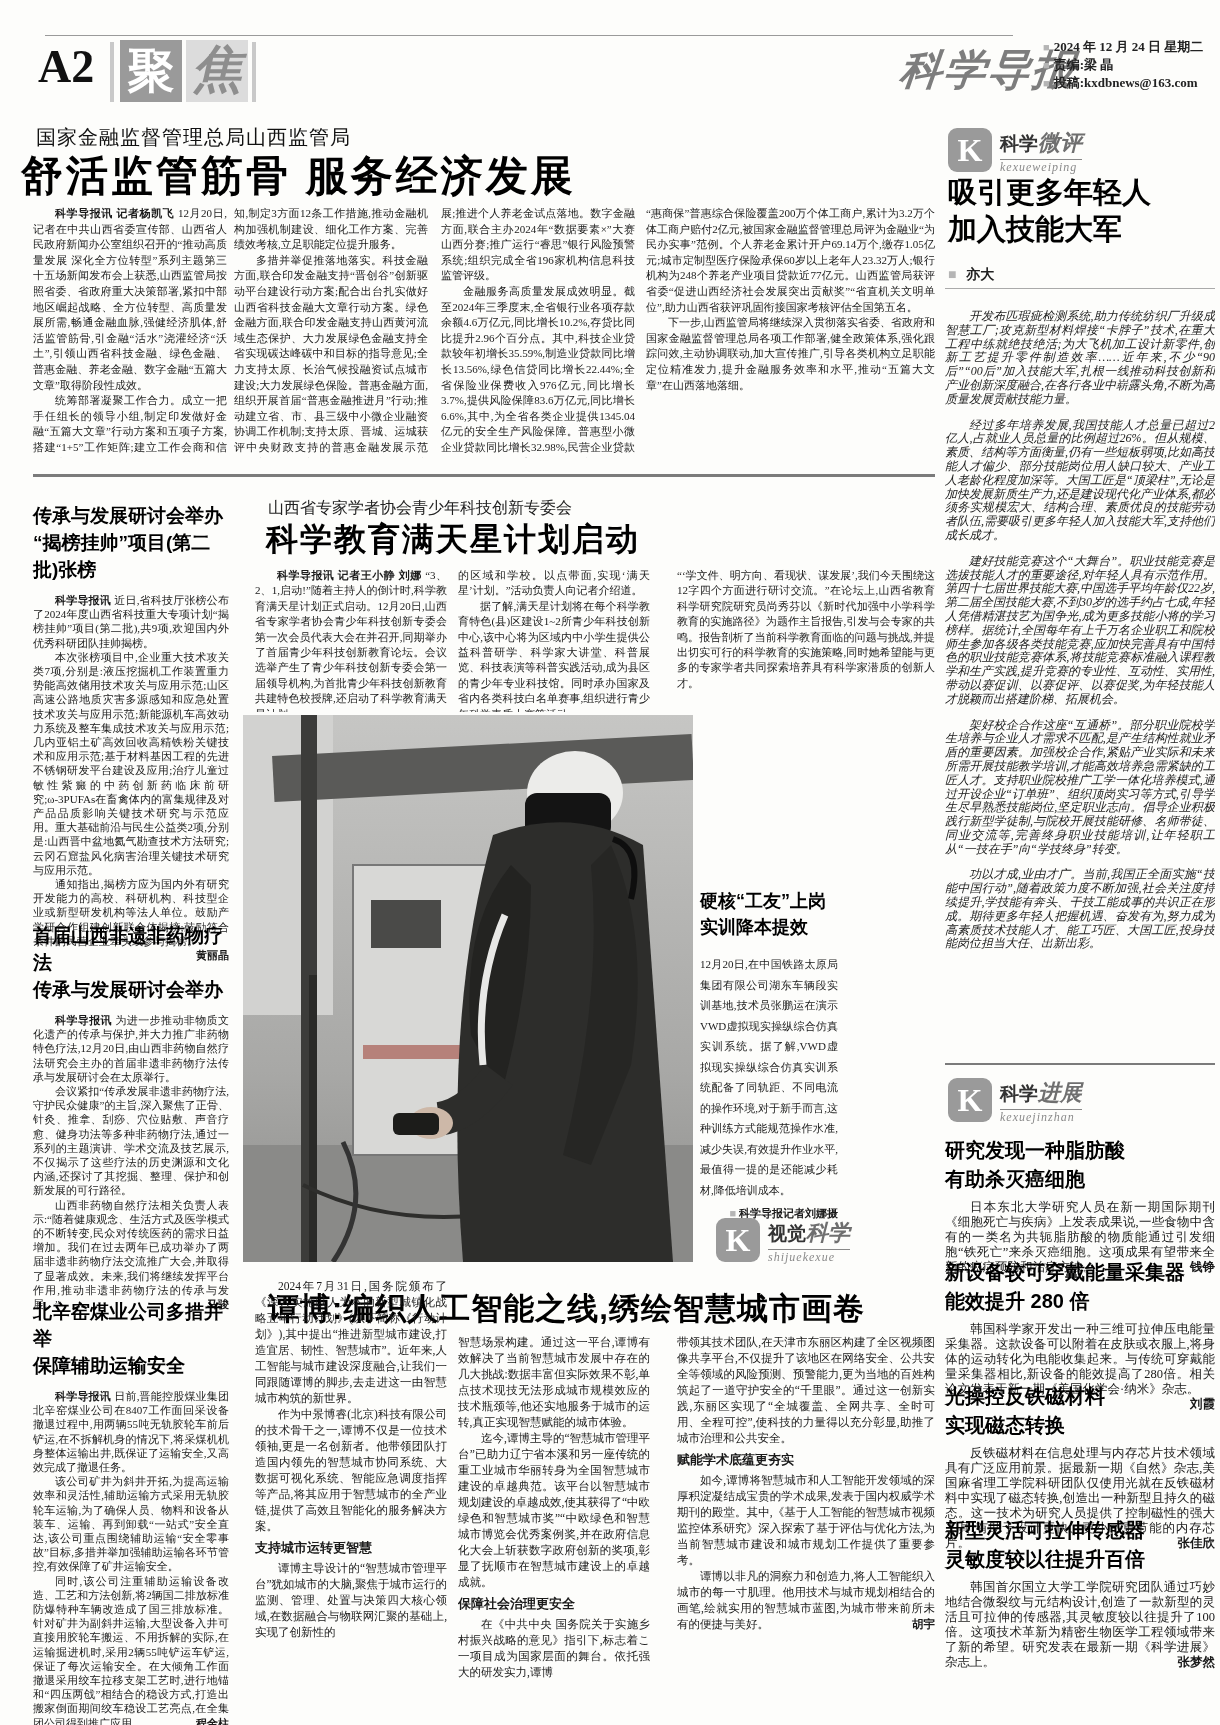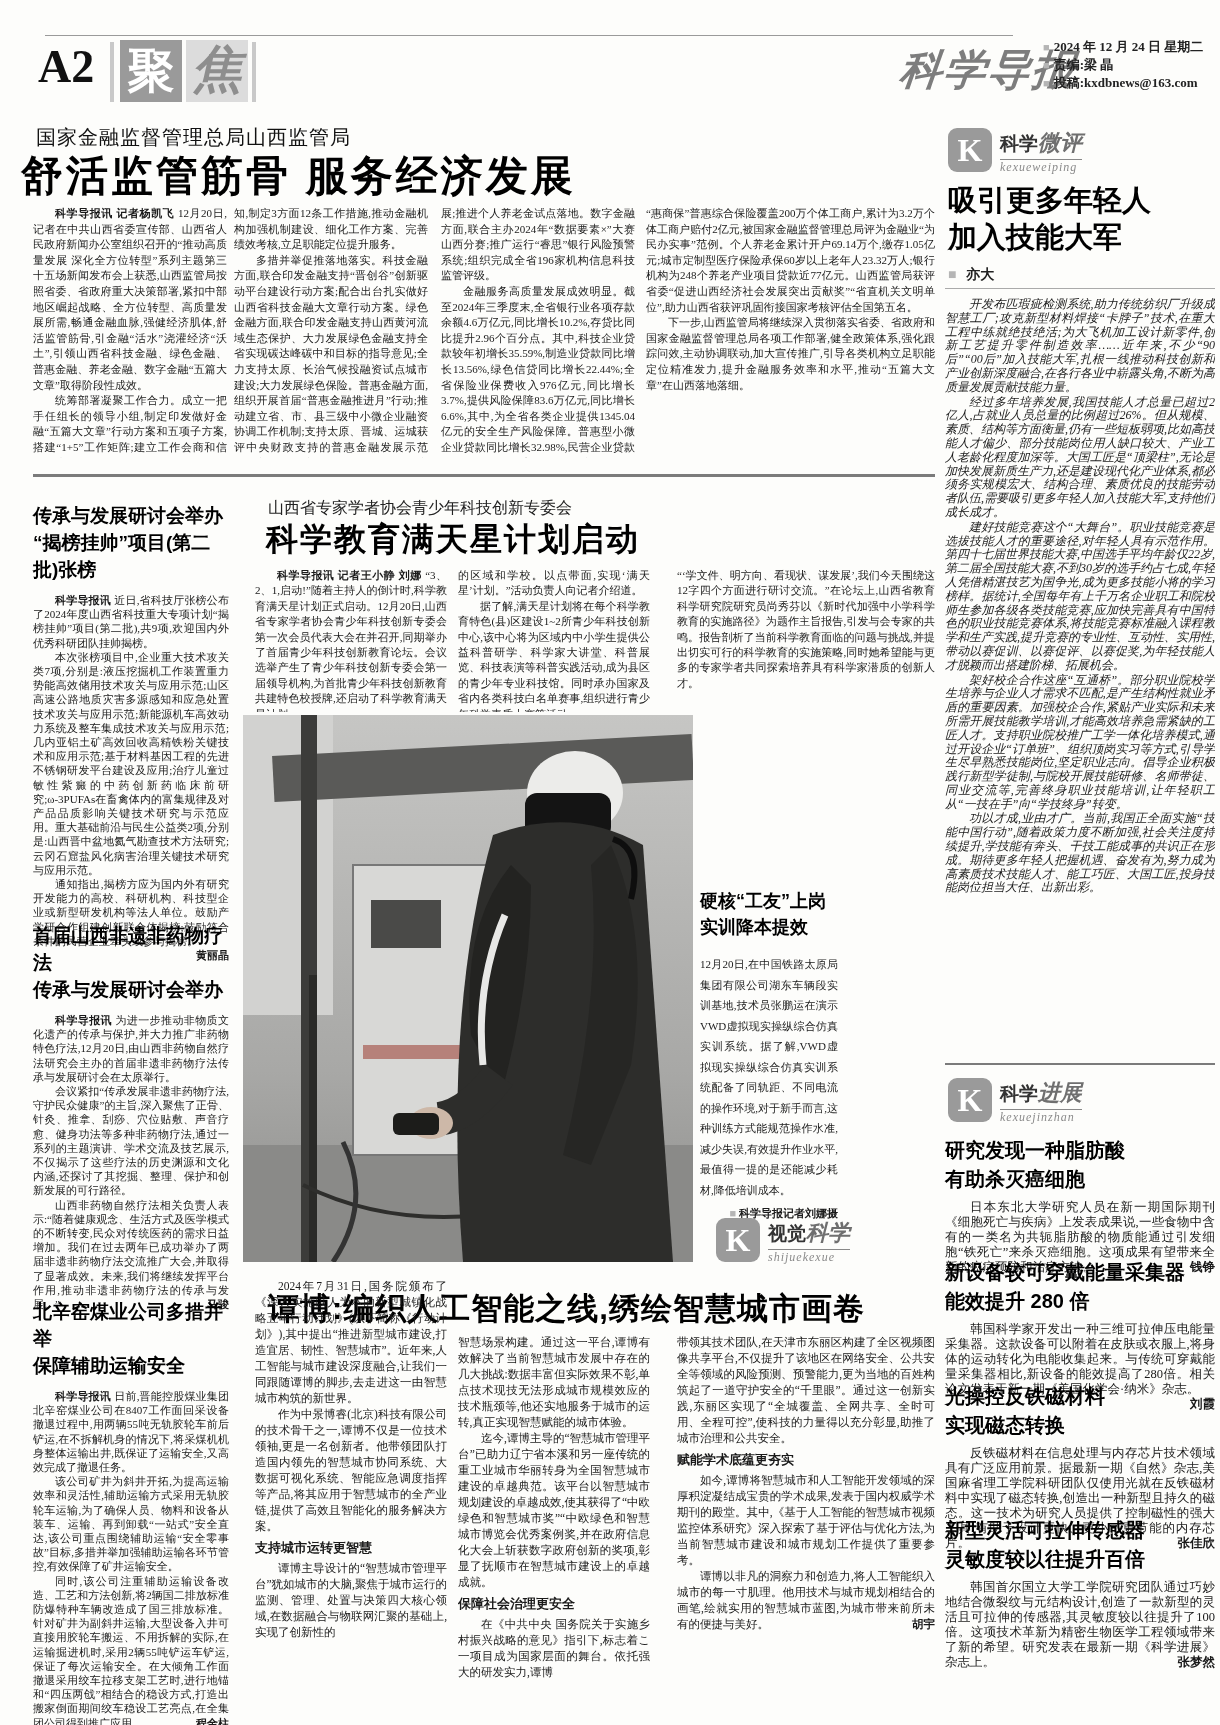--- a/index.html
+++ b/index.html
@@ -48,21 +48,21 @@
         line-height:44px;font-size:32px;font-weight:bold;font-family:"Liberation Serif",serif;}
   .klabel{margin-left:8px;}
   .krow{border-bottom:1px solid #888;padding-bottom:1px;white-space:nowrap;}
   .kzh{font-family:"Liberation Sans",sans-serif;font-weight:bold;font-size:19px;color:#333;}
   .kscript{font-family:"Liberation Serif",serif;font-style:italic;font-weight:bold;font-size:22px;color:#6f6f6f;}
   .kpinyin{font-family:"Liberation Serif",serif;font-style:italic;font-size:12px;color:#8a8a8a;letter-spacing:1px;}
   .wtitle{font-family:"Liberation Sans",sans-serif;font-weight:bold;font-size:29px;line-height:37px;color:#000;}
   .wbyline{font-family:"Liberation Sans",sans-serif;font-weight:bold;font-size:14px;color:#222;}
   .wbyline .sq{color:#b5b5b5;margin-right:6px;}
   .wbody{font-size:12px;line-height:13.8px;text-align:justify;font-style:italic;overflow:hidden;}
-  .wbody p.p{margin:0 0 1px 0;font-style:italic;}
+  .wbody p.p{margin:12px 0 1px 0;font-style:italic;}
   .jtitle{font-family:"Liberation Sans",sans-serif;font-weight:bold;font-size:20px;line-height:29px;color:#000;}
   .jbody{font-size:12.5px;line-height:15px;text-align:justify;}
 </style>
 </head>
 <body>
 
 <div class="page">
 
   <div class="rule" style="left:45px;top:35px;width:968px;height:1px;background:#9a9a9a"></div>
   <div class="abs pageno" style="left:38px;top:40px">A2</div>
@@ -215,21 +215,21 @@
     </div>
   </div>
 
   <div class="klogo" style="left:948px;top:128px">
     <div class="kbox">K</div>
     <div class="klabel">
       <div class="krow"><span class="kzh">科学</span><span class="kscript">微评</span></div>
       <div class="kpinyin">kexueweiping</div>
     </div>
   </div>
-  <div class="abs wtitle" style="left:948px;top:182px">
+  <div class="abs wtitle" style="left:948px;top:174px">
     <div>吸引更多年轻人</div>
     <div>加入技能大军</div>
   </div>
   <div class="abs wbyline" style="left:948px;top:266px"><span class="sq">■</span><span> 亦大</span></div>
   <div class="rule" style="left:945px;top:288px;width:270px;height:1px;background:#aaa"></div>
   <div class="abs wbody" style="left:945px;top:298px;width:270px;height:758px">
     <p class="p">开发布匹瑕疵检测系统,助力传统纺织厂升级成智慧工厂;攻克新型材料焊接“卡脖子”技术,在重大工程中练就绝技绝活;为大飞机加工设计新零件,创新工艺提升零件制造效率……近年来,不少“90后”“00后”加入技能大军,扎根一线推动科技创新和产业创新深度融合,在各行各业中崭露头角,不断为高质量发展贡献技能力量。</p>
     <p class="p">经过多年培养发展,我国技能人才总量已超过2亿人,占就业人员总量的比例超过26%。但从规模、素质、结构等方面衡量,仍有一些短板弱项,比如高技能人才偏少、部分技能岗位用人缺口较大、产业工人老龄化程度加深等。大国工匠是“顶梁柱”,无论是加快发展新质生产力,还是建设现代化产业体系,都必须务实规模宏大、结构合理、素质优良的技能劳动者队伍,需要吸引更多年轻人加入技能大军,支持他们成长成才。</p>
     <p class="p">建好技能竞赛这个“大舞台”。职业技能竞赛是选拔技能人才的重要途径,对年轻人具有示范作用。第四十七届世界技能大赛,中国选手平均年龄仅22岁,第二届全国技能大赛,不到30岁的选手约占七成,年轻人凭借精湛技艺为国争光,成为更多技能小将的学习榜样。据统计,全国每年有上千万名企业职工和院校师生参加各级各类技能竞赛,应加快完善具有中国特色的职业技能竞赛体系,将技能竞赛标准融入课程教学和生产实践,提升竞赛的专业性、互动性、实用性,带动以赛促训、以赛促评、以赛促奖,为年轻技能人才脱颖而出搭建阶梯、拓展机会。</p>
     <p class="p">架好校企合作这座“互通桥”。部分职业院校学生培养与企业人才需求不匹配,是产生结构性就业矛盾的重要因素。加强校企合作,紧贴产业实际和未来所需开展技能教学培训,才能高效培养急需紧缺的工匠人才。支持职业院校推广工学一体化培养模式,通过开设企业“订单班”、组织顶岗实习等方式,引导学生尽早熟悉技能岗位,坚定职业志向。倡导企业积极践行新型学徒制,与院校开展技能研修、名师带徒、同业交流等,完善终身职业技能培训,让年轻职工从“一技在手”向“学技终身”转变。</p>

